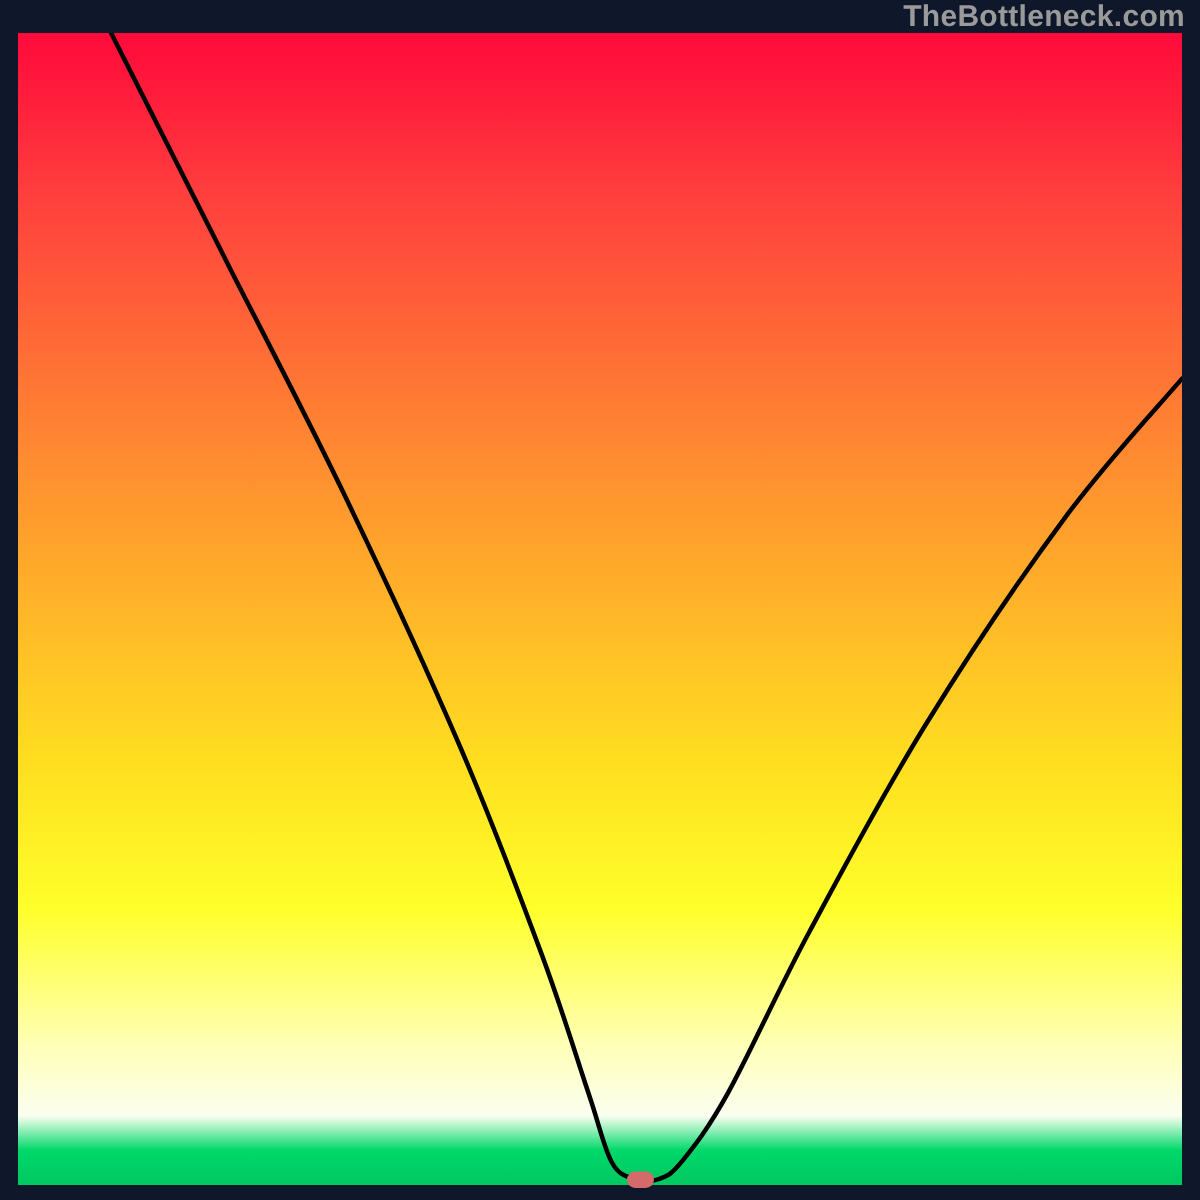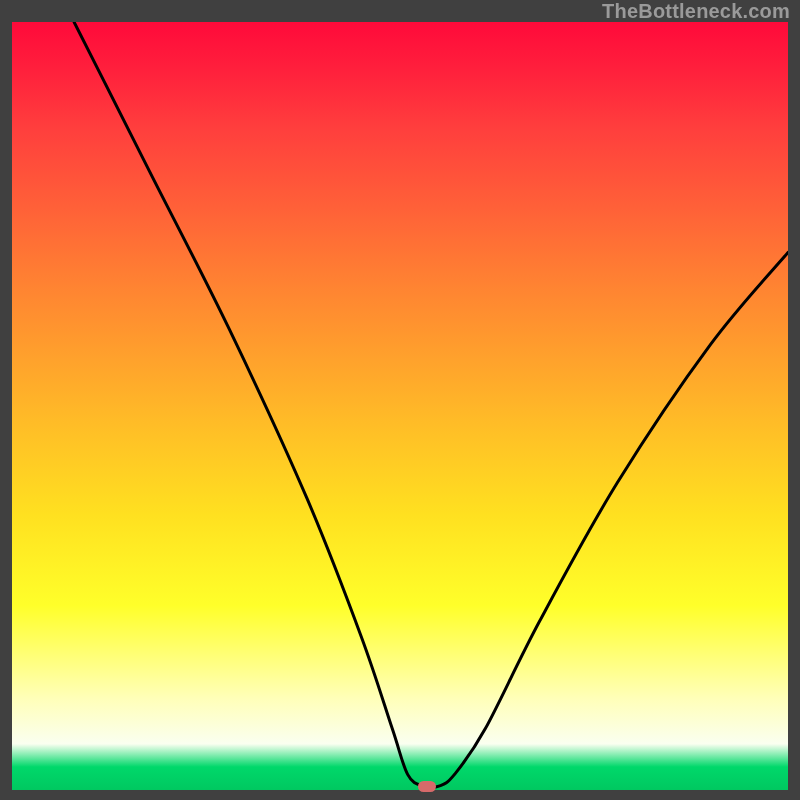--- a/index.html
+++ b/index.html
@@ -9,21 +9,21 @@
     height: 800px;
     background: #000000;
     overflow: hidden;
   }
   .frame {
     position: absolute;
     top: 0;
     left: 0;
     width: 800px;
     height: 800px;
-    background: #404040;
+    background: #0f172a;
   }
   .plot-area {
     position: absolute;
     top: 22px;
     left: 12px;
     width: 776px;
     height: 768px;
     background: linear-gradient(to bottom,
       #ff0a3a 0%,
       #ff1f3c 6%,

